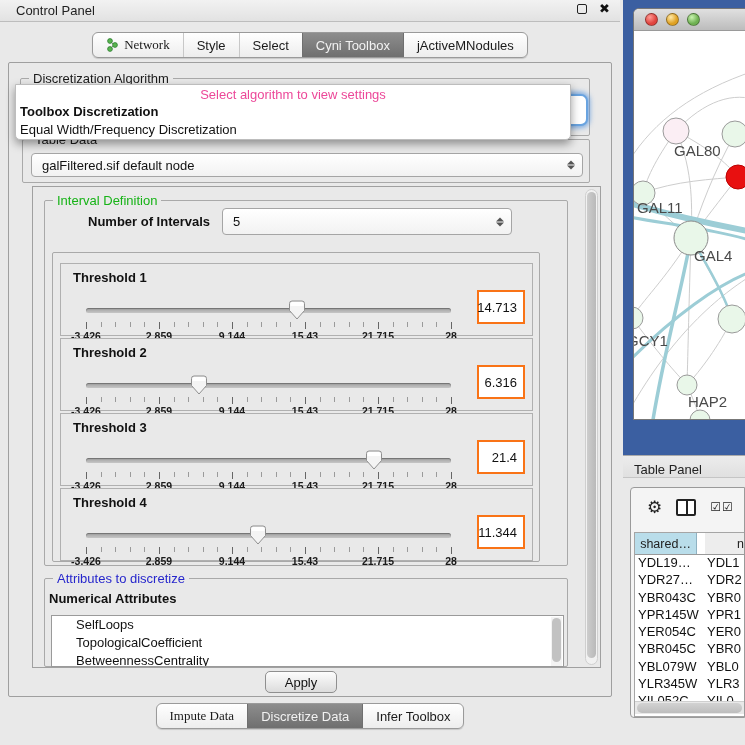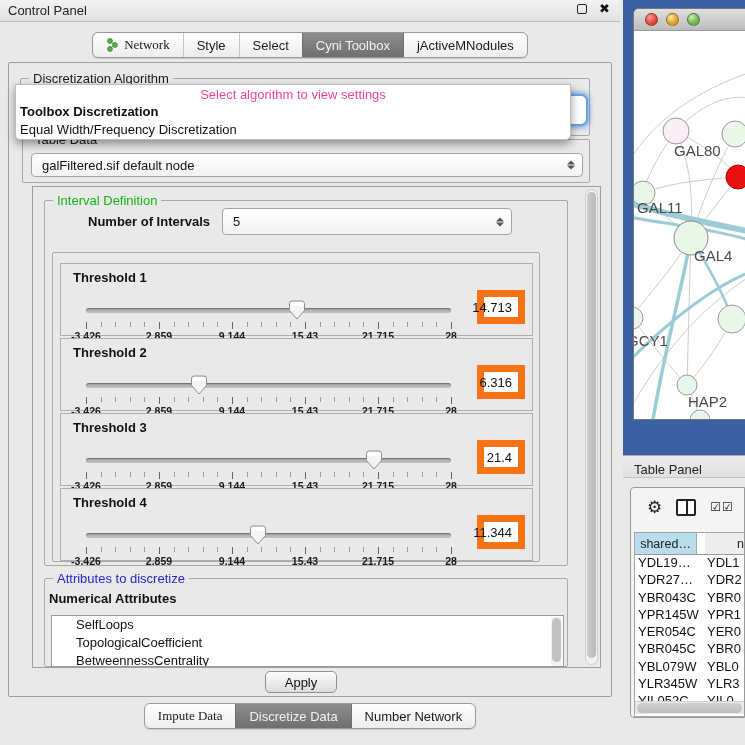--- a/index.html
+++ b/index.html
@@ -2,21 +2,21 @@
 <html><head>
 <meta charset="utf-8">
 <style>
   * { margin:0; padding:0; box-sizing:border-box; }
   html,body { width:745px; height:745px; }
   body { font-family:"Liberation Sans","DejaVu Sans",sans-serif; background:#e9e9e9; position:relative; overflow:hidden; }
 
   
   .titlebar { position:absolute; left:0; top:0; width:620px; height:22px;
     background:linear-gradient(#f2f2f2,#e2e2e2); border-bottom:1px solid #bdbdbd;
-    display:flex; align-items:center; font-size:13px; color:#222; padding-left:8px; }
+    display:flex; align-items:center; font-size:13px; color:#222; padding-left:16px; }
   .titlebar-icons { position:absolute; right:10px; top:4px; display:flex; gap:12px; align-items:center; }
   .float-icon { width:10px; height:10px; border:1.6px solid #222; border-radius:2px; }
   .close-icon { font-size:13px; font-weight:bold; color:#111; line-height:10px; }
 
   .tabrow { position:absolute; left:0; top:32px; width:620px; display:flex; justify-content:center; }
   .seg-group { display:inline-flex; border:1px solid #9a9a9a; border-radius:6px; overflow:hidden;
     background:linear-gradient(#ffffff,#ededed); box-shadow:0 1px 1px rgba(0,0,0,.15); }
   .seg { padding:4px 13px; font-size:13px; color:#1a1a1a; display:flex; align-items:center; gap:5px;
     border-left:1px solid #c8c8c8; cursor:default; white-space:nowrap; }
   .seg:first-child { border-left:none;font-family:Liberation Serif, serif; }
@@ -60,21 +60,21 @@
   .threshold-panel .tlabel { position:absolute; left:12px; top:6px; font-size:13px; font-weight:bold; color:#111; }
   .slider-zone { position:absolute; left:25px; top:36px; width:365px; height:36px; }
   .track { position:absolute; left:0; right:0; top:8px; height:5px; border-radius:3px;
     background:linear-gradient(#9e9e9e,#c6c6c6); box-shadow:inset 0 1px 1px rgba(0,0,0,.3); }
   .thumb { position:absolute; top:0; width:16px; height:20px; margin-left:-8px; }
   .minor-ticks { position:absolute; left:0; right:0; top:22px; height:5px;
     background:repeating-linear-gradient(90deg,#9a9a9a 0,#9a9a9a 1px,transparent 1px,transparent calc(100%/25)); }
   .major-tick { position:absolute; top:22px; width:1px; height:7px; background:#666; }
   .tick-label { position:absolute; top:30px; transform:translateX(-50%); font-size:10.5px; font-weight:bold; color:#1a1a1a; white-space:nowrap; }
   .value-box { position:absolute; right:7px; top:26px; width:48px; height:34px; background:#fff;
-    border:7px solid #f97316; font-size:13px; color:#111; display:flex; align-items:center; justify-content:flex-end; padding-right:6px; }
+    border:2px solid #f97316; font-size:13px; color:#111; display:flex; align-items:center; justify-content:flex-end; padding-right:6px; }
 
   .attr-list { position:absolute; left:6px; top:36px; width:513px; height:52px; background:#fff;
     border:1px solid #9a9a9a; overflow:hidden; font-size:13px; color:#111; }
   .attr-list .item { padding-left:24px; line-height:18px; white-space:nowrap; }
   .attr-scroll { position:absolute; right:1px; top:1px; width:11px; height:50px; background:#f3f3f3; }
   .attr-scroll .thumb-v { position:absolute; left:1px; right:1px; top:1px; height:44px; border-radius:5px; background:#c2c2c2; }
 
   .apply-btn { position:absolute; left:265px; top:671px; width:72px; height:22px;
     background:linear-gradient(#fdfdfd,#dcdcdc); border:1px solid #8f8f8f; border-radius:5px;
     font-size:13px; color:#111; display:flex; align-items:center; justify-content:center; }
@@ -323,21 +323,21 @@
 
 <div class="bottom-tabrow">
   <div class="seg-group">
     <div class="seg">
         <span>Impute Data</span>
       </div>
     <div class="seg selected">
         <span>Discretize Data</span>
       </div>
     <div class="seg">
-        <span>Number Network</span>
+        <span>Infer Toolbox</span>
       </div>
   </div>
 </div>
 
 <div class="blue-desk"></div>
 
 <div class="mac-window">
   <div class="mac-titlebar">
     <span class="light red"></span>
     <span class="light yellow"></span>

